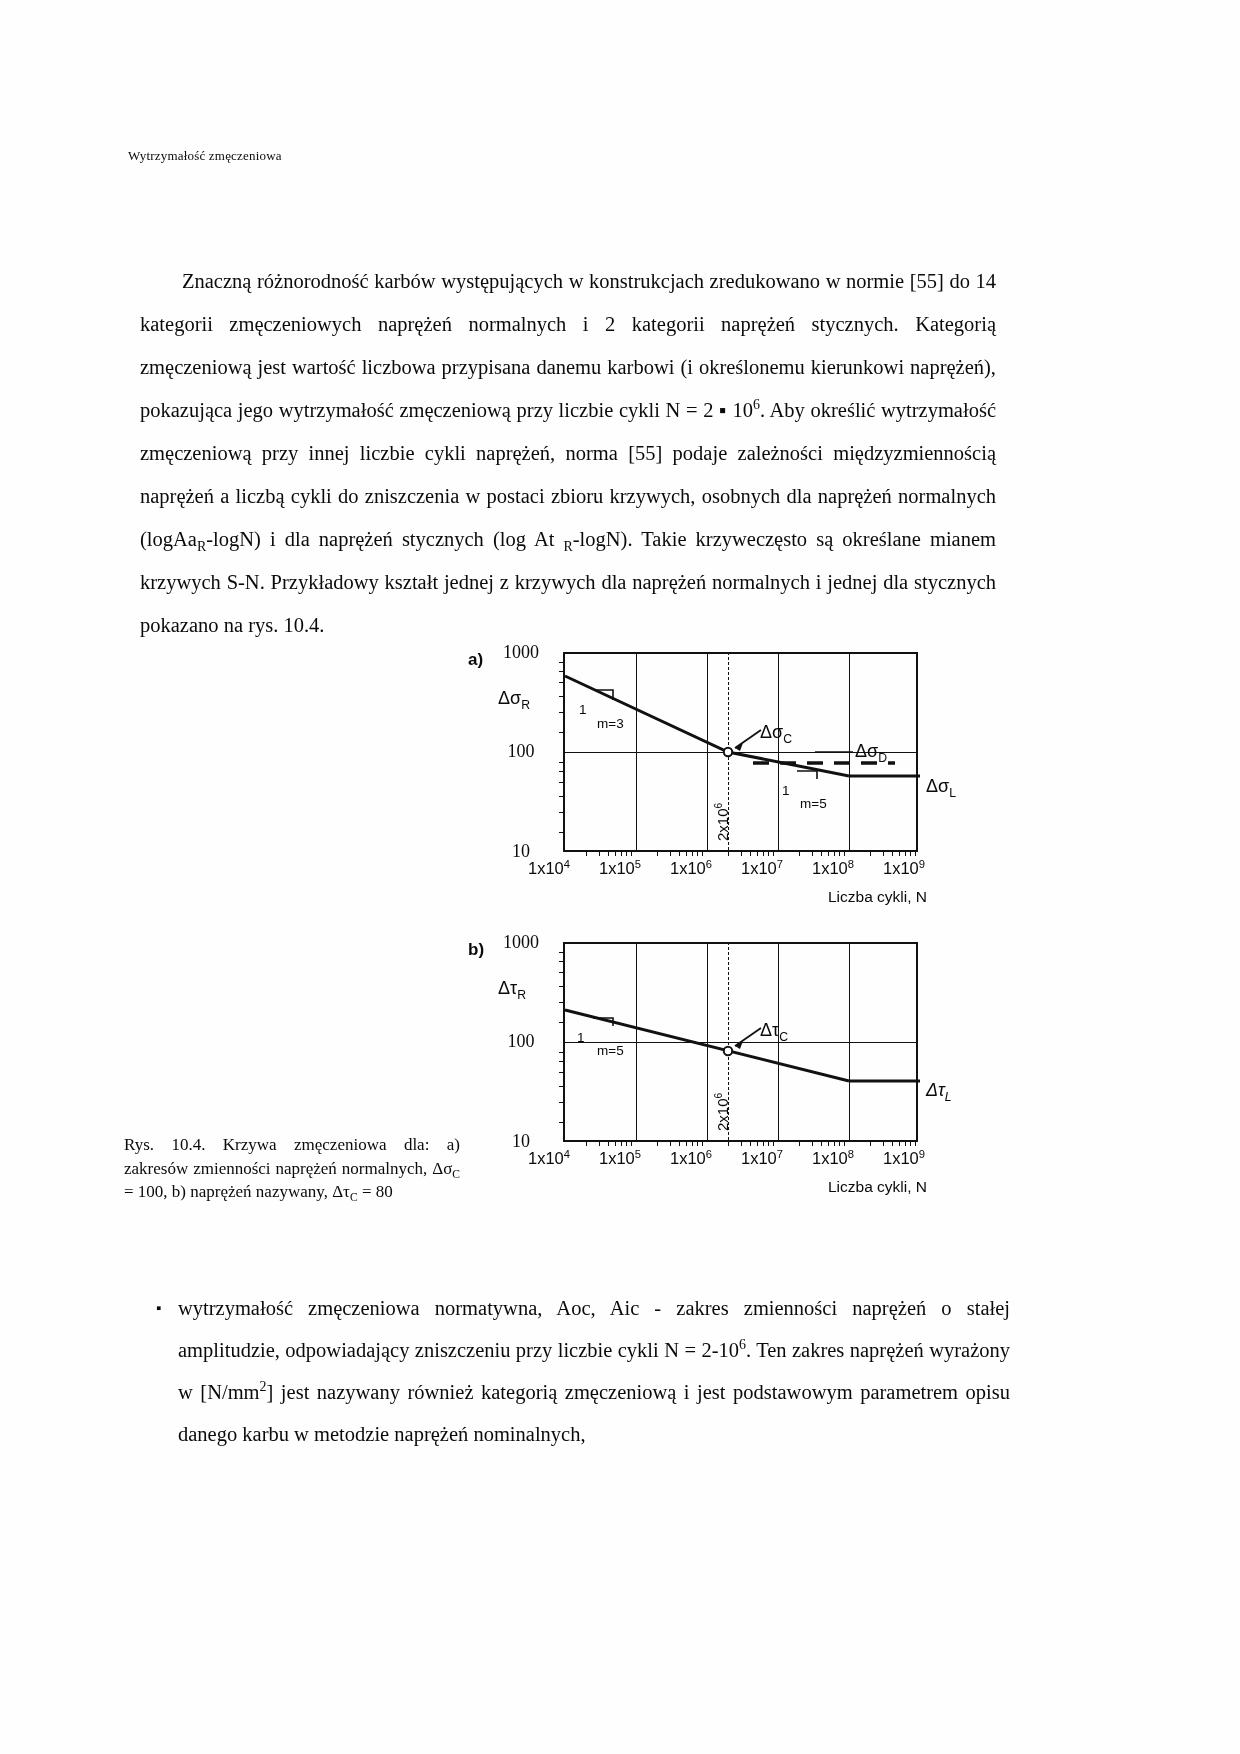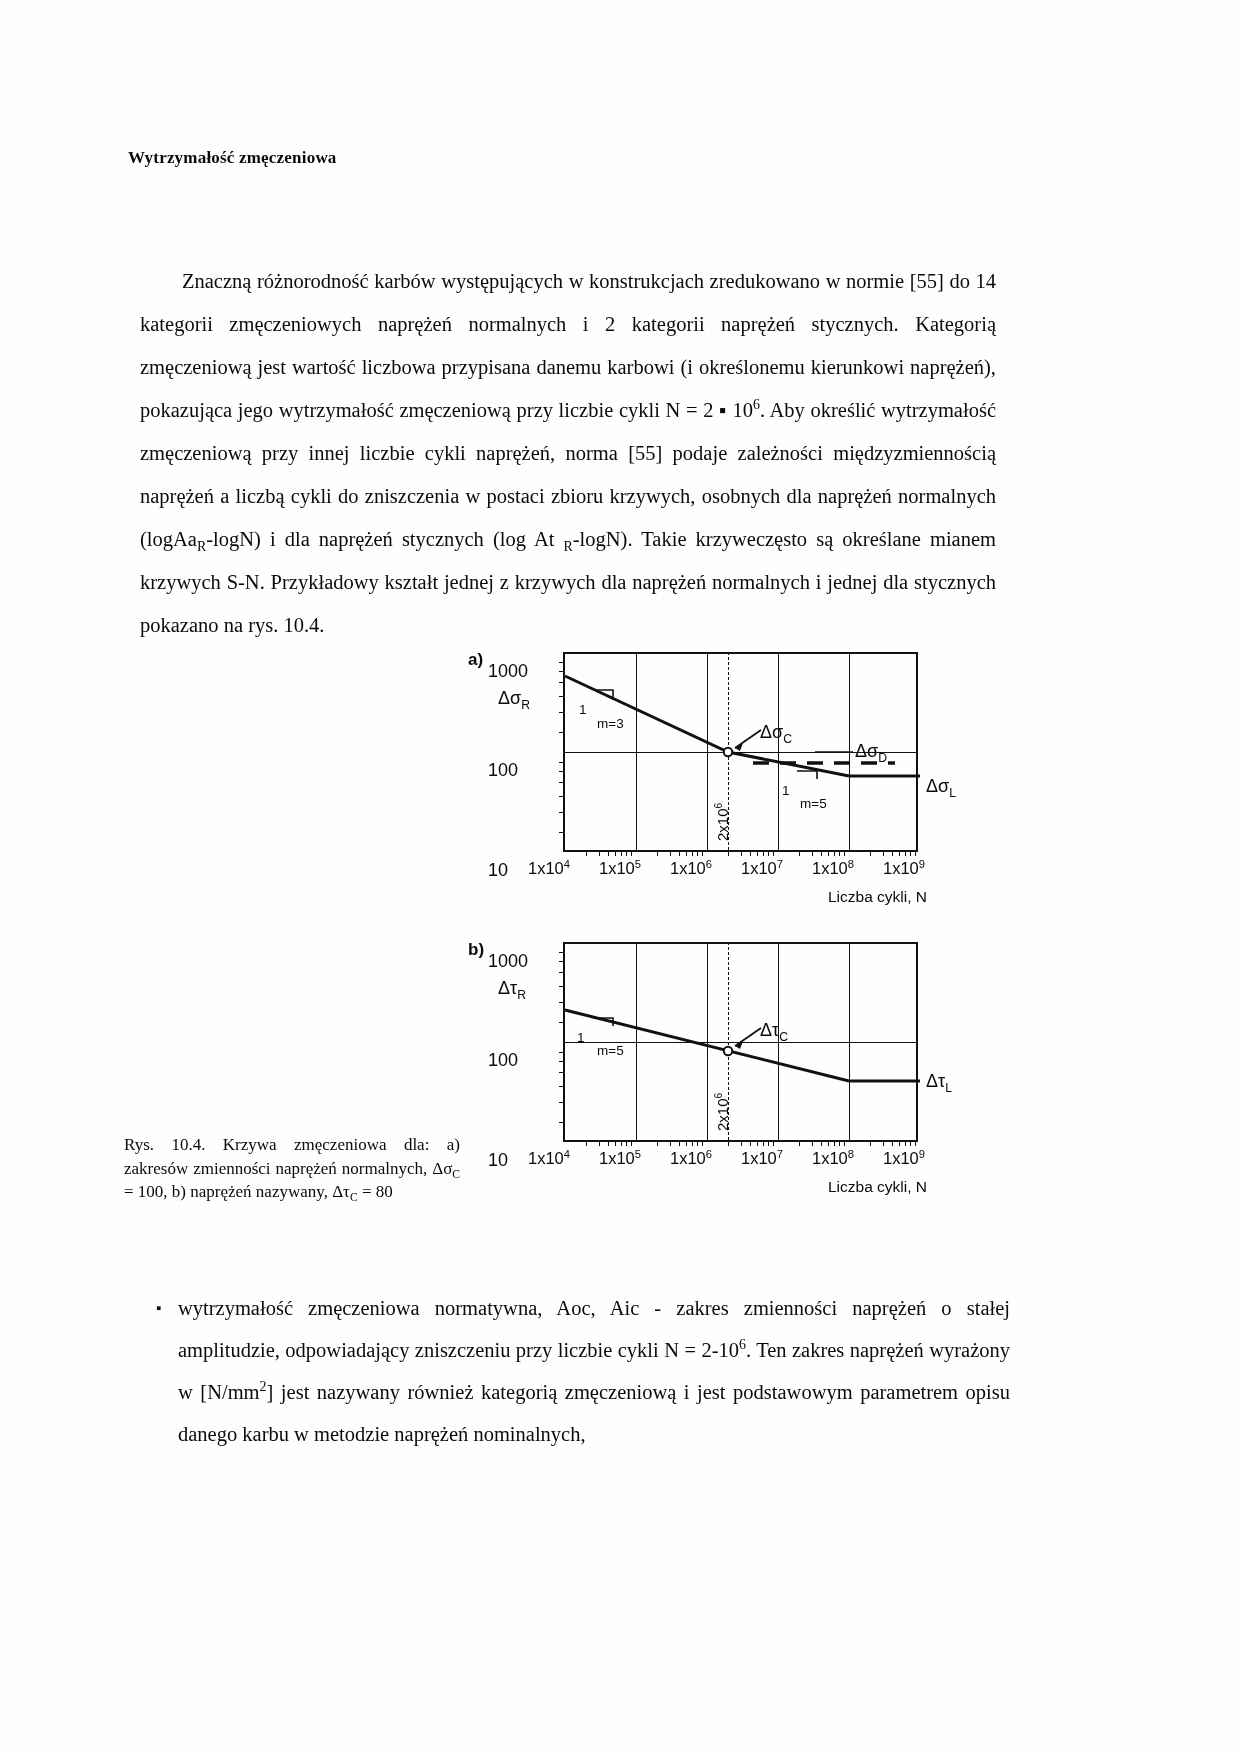--- a/index.html
+++ b/index.html
@@ -1,39 +1,39 @@
 <!DOCTYPE html>
 <html><head>
 <meta charset="utf-8">
 <style>
   html,body{margin:0;padding:0;background:#fff;}
   body{width:1240px;height:1754px;position:relative;font-family:"Liberation Serif",serif;color:#0a0a0a;overflow:hidden;}
   .page{position:absolute;inset:0;background:#fefefe;}
 
-  .heading{position:absolute;left:128px;top:148px;font-weight:bold;font-size:17px;letter-spacing:.2px;font-family:"Liberation Serif",serif;}
+  .heading{position:absolute;left:128px;top:148px;font-weight:normal;font-size:13px;letter-spacing:.2px;font-family:"Liberation Serif",serif;}
 
   .para{position:absolute;left:128px;top:248px;width:880px;font-size:20.5px;line-height:43px;text-align:justify;}
   .para p{margin:12px;text-indent:42px;}
   sup{font-size:.68em;vertical-align:super;line-height:0;}
   sub{font-size:.68em;vertical-align:sub;line-height:0;}
 
   .figbox{position:absolute;left:460px;top:636px;width:520px;height:600px;}
 
   .chart{position:absolute;}
   .chart .panel-letter{position:absolute;font-family:"Liberation Sans",sans-serif;font-weight:bold;font-size:17px;}
   .plot{position:absolute;border-left:2px solid #111;border-bottom:2px solid #111;box-sizing:border-box;}
   .plot-frame-top{position:absolute;left:0;right:0;top:0;height:0;border-top:2px solid #111;}
   .plot-frame-right{position:absolute;top:0;bottom:0;right:0;width:0;border-right:2px solid #111;}
   .vgrid{position:absolute;top:0;bottom:0;width:0;border-left:1.4px solid #111;}
   .hgrid{position:absolute;left:0;right:0;height:0;border-top:1.4px solid #111;}
   .vdash{position:absolute;top:0;bottom:0;width:0;border-left:1.6px dashed #111;}
   .minor{position:absolute;left:-6px;width:6px;height:0;border-top:1.2px solid #111;}
   .minorx{position:absolute;bottom:-6px;height:6px;width:0;border-left:1.2px solid #111;}
 
-  .ylab{position:absolute;font-family:Liberation Sans, sans-serif;font-size:18px;text-align:left;white-space:nowrap;margin-top:19px;}
+  .ylab{position:absolute;font-family:Liberation Serif, serif;font-size:18px;text-align:center;white-space:nowrap;}
   .xlab{position:absolute;font-family:"Liberation Sans",sans-serif;font-size:16.5px;white-space:nowrap;}
   .axname{position:absolute;font-family:"Liberation Sans",sans-serif;font-size:15.5px;white-space:nowrap;}
   .sym{position:absolute;font-family:"Liberation Sans",sans-serif;font-size:18px;white-space:nowrap;}
   .slopelab{position:absolute;font-family:"Liberation Sans",sans-serif;font-size:13.5px;white-space:nowrap;}
   .vertlab{position:absolute;font-family:"Liberation Sans",sans-serif;font-size:15px;white-space:nowrap;transform:rotate(-90deg);transform-origin:left top;}
 
   .caption{position:absolute;left:124px;top:1133px;width:336px;font-size:17px;line-height:23.5px;text-align:justify;}
 
   .tail{position:absolute;left:128px;top:1243px;width:880px;font-size:20.5px;line-height:42px;}
   .tail .lead{margin:0;text-indent:42px;}
@@ -240,21 +240,21 @@
           <polyline points="28,76 48,76 48,84" fill="none" stroke="#111" stroke-width="1.6"></polyline>
           <line x1="196" y1="86" x2="170" y2="104" stroke="#111" stroke-width="1.8"></line>
           <polygon points="170,104 178,99 175,107" fill="#111"></polygon>
         </svg>
       </div>
 
       <div class="slopelab" style="left:117px;top:104px;">1</div>
       <div class="slopelab" style="left:137px;top:117px;">m=5</div>
 
       <div class="sym" style="left:300px;top:94px;"><span>Δτ</span><sub>C</sub></div>
-      <div class="sym" style="left:466px;top:145px;"><span>Δτ</span><sub>L</sub></div>
+      <div class="sym" style="left:466px;top:154px;font-style:italic;"><span>Δτ</span><sub>L</sub></div>
 
       <div class="vertlab" style="left:254px;top:205px;"><span>2x10</span><sup>6</sup></div>
 
       <div class="xlab" style="left:68px;top:223px;"><span>1x10</span><sup>4</sup></div>
       <div class="xlab" style="left:139px;top:223px;"><span>1x10</span><sup>5</sup></div>
       <div class="xlab" style="left:210px;top:223px;"><span>1x10</span><sup>6</sup></div>
       <div class="xlab" style="left:281px;top:223px;"><span>1x10</span><sup>7</sup></div>
       <div class="xlab" style="left:352px;top:223px;"><span>1x10</span><sup>8</sup></div>
       <div class="xlab" style="left:423px;top:223px;"><span>1x10</span><sup>9</sup></div>
 

